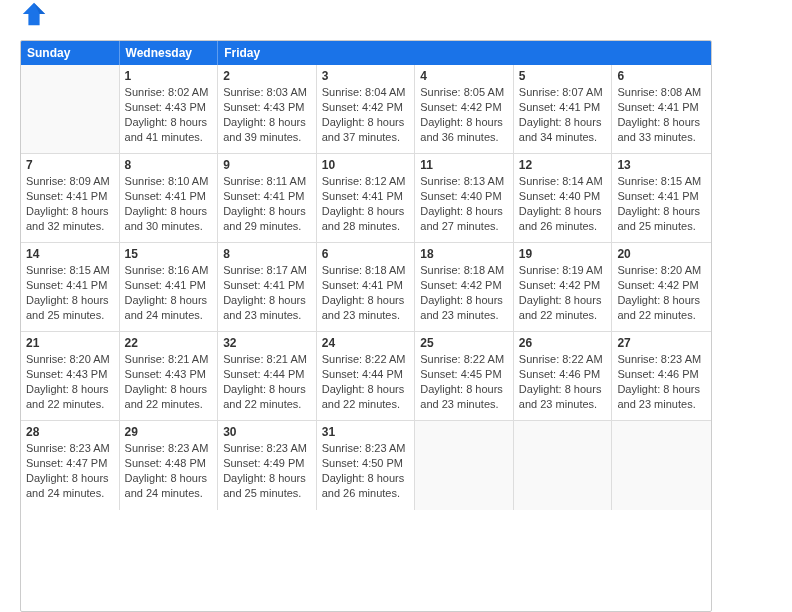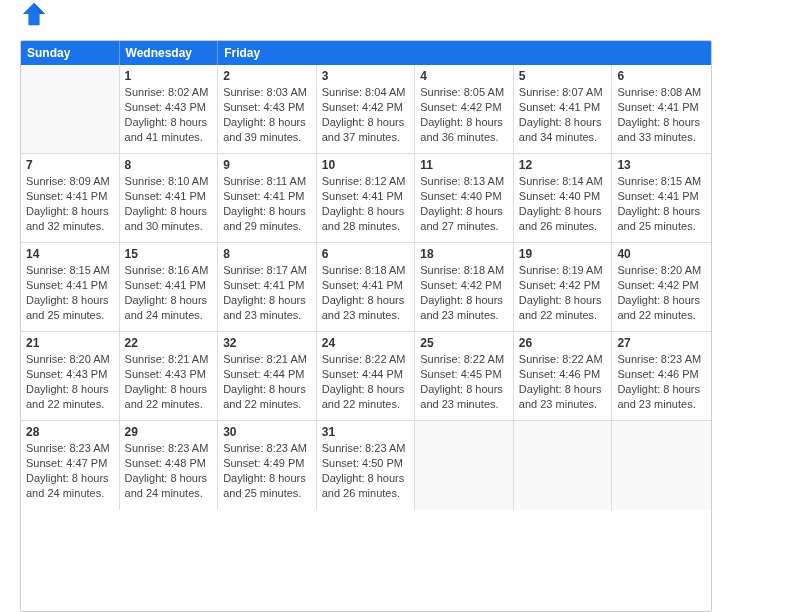--- a/index.html
+++ b/index.html
@@ -205,21 +205,21 @@
           </div>
           <div class="cal-cell">
             <div class="day-num">18</div>
             <div class="day-info">Sunrise: 8:18 AM<br>Sunset: 4:42 PM<br>Daylight: 8 hours and 23 minutes.</div>
           </div>
           <div class="cal-cell">
             <div class="day-num">19</div>
             <div class="day-info">Sunrise: 8:19 AM<br>Sunset: 4:42 PM<br>Daylight: 8 hours and 22 minutes.</div>
           </div>
           <div class="cal-cell">
-            <div class="day-num">40</div>
+            <div class="day-num">20</div>
             <div class="day-info">Sunrise: 8:20 AM<br>Sunset: 4:42 PM<br>Daylight: 8 hours and 22 minutes.</div>
           </div>
         </div>
         <div class="cal-row">
           <div class="cal-cell">
             <div class="day-num">21</div>
             <div class="day-info">Sunrise: 8:20 AM<br>Sunset: 4:43 PM<br>Daylight: 8 hours and 22 minutes.</div>
           </div>
           <div class="cal-cell">
             <div class="day-num">22</div>

